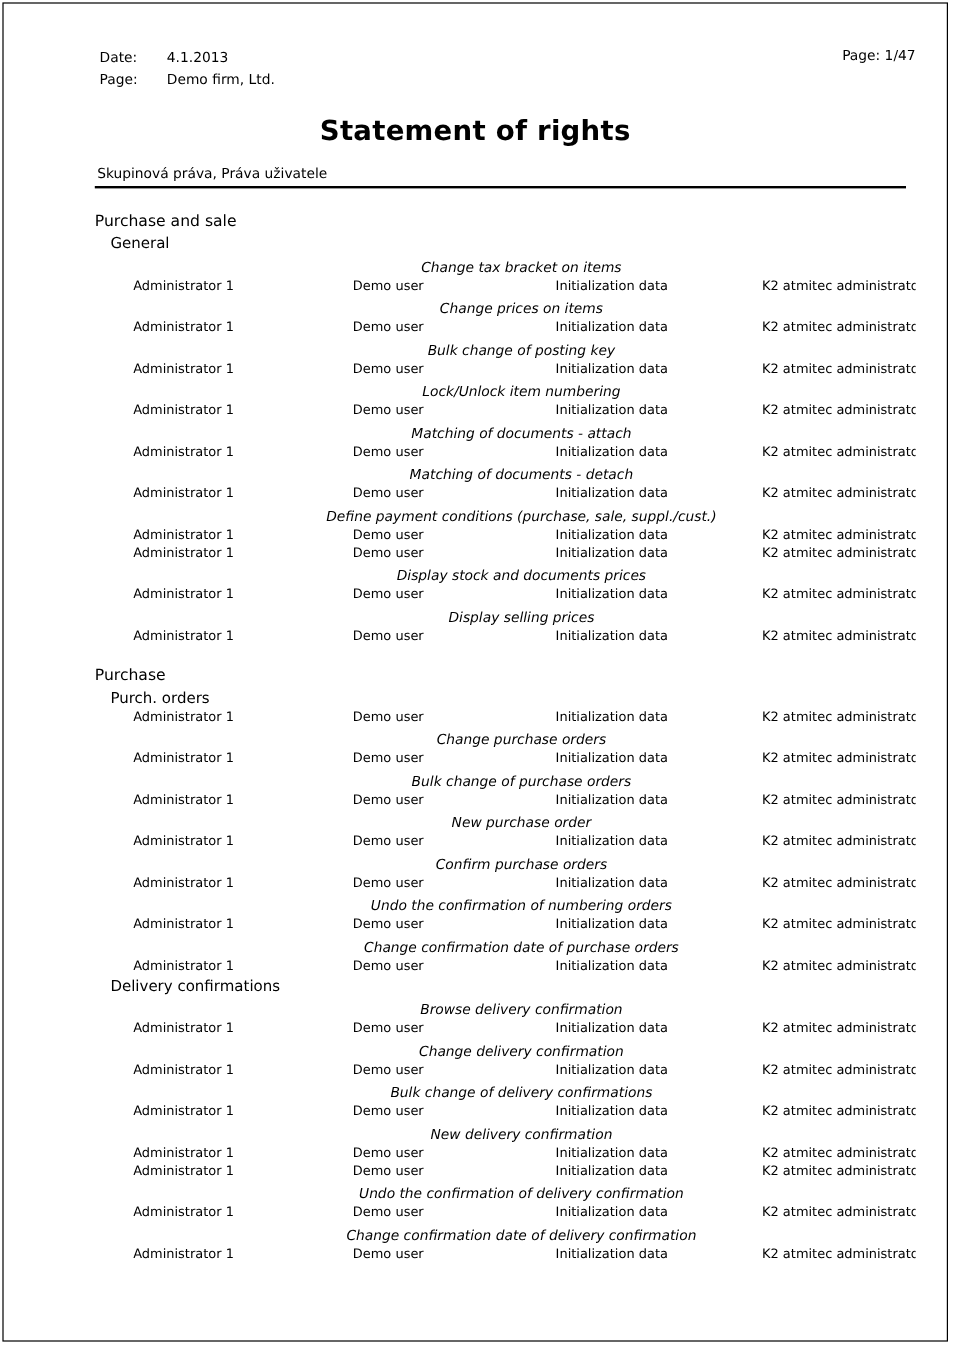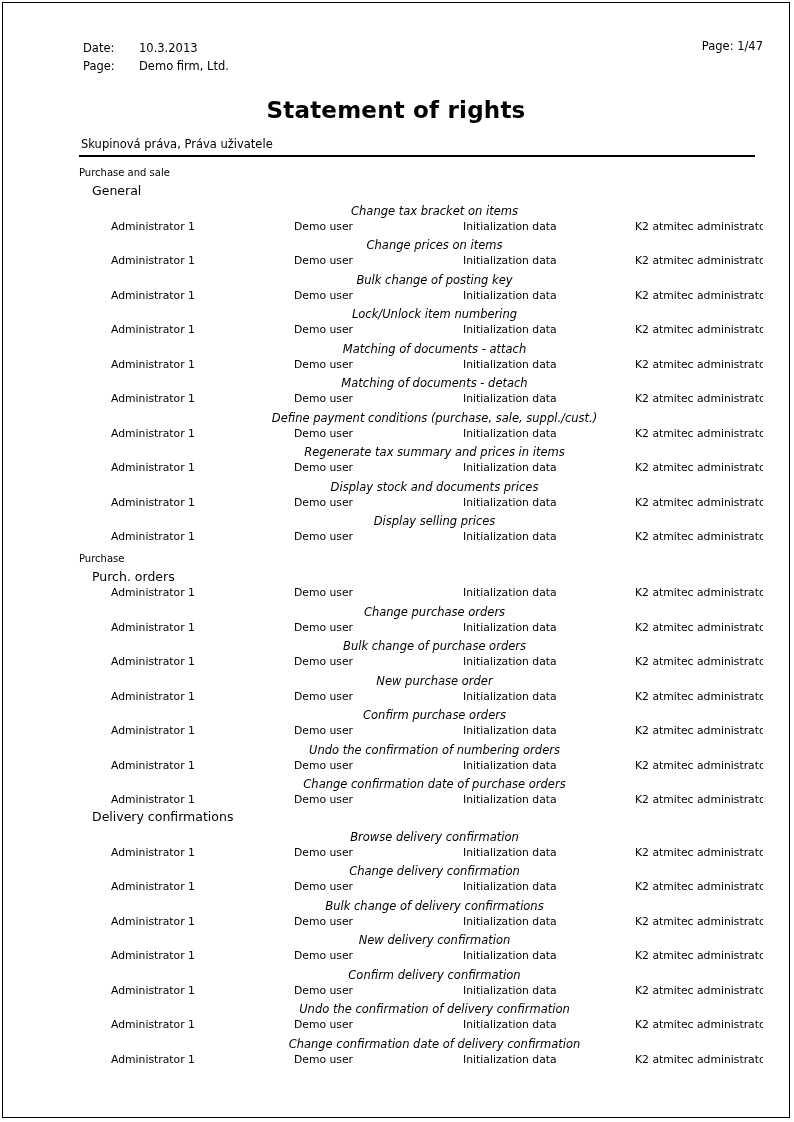--- a/index.html
+++ b/index.html
@@ -43,22 +43,22 @@
     font-size: 11.5px;
     padding: 0 2px 4px 2px;
     border-bottom: 2px solid #000000;
   }
 
   
   .content {
     margin: 8px 26px 0 76px;
   }
   .section-title {
-    font-size: 10px;
-    margin-top: 8px;
+    font-size: 13px;
+    margin-top: 20px;
     line-height: 15px;
   }
   .subsection {
     margin-left: 13px;
   }
   .subsection-title {
     font-size: 12.5px;
     margin-top: 3px;
     line-height: 15px;
   }
@@ -87,21 +87,21 @@
 </style>
 </head>
 <body>
 
 <div class="page">
 
   <div class="hdr">
     <div class="hdr-left">
       <div class="hdr-row">
         <span class="hdr-label">Date:</span>
-        <span class="hdr-value">10.3.2013</span>
+        <span class="hdr-value">4.1.2013</span>
       </div>
       <div class="hdr-row">
         <span class="hdr-label">Page:</span>
         <span class="hdr-value">Demo firm, Ltd.</span>
       </div>
     </div>
     <div class="hdr-right">Page: 1/47</div>
   </div>
 
   <div class="report-title">Statement of rights</div>
@@ -170,21 +170,20 @@
           <div class="right-block">
             <div class="right-title">Define payment conditions (purchase, sale, suppl./cust.)</div>
             <div class="right-row">
               <span class="right-cell">Administrator 1</span>
               <span class="right-cell">Demo user</span>
               <span class="right-cell">Initialization data</span>
               <span class="right-cell">K2 atmitec administrato</span>
             </div>
           </div>
           <div class="right-block">
-            <div class="right-title">Regenerate tax summary and prices in items</div>
             <div class="right-row">
               <span class="right-cell">Administrator 1</span>
               <span class="right-cell">Demo user</span>
               <span class="right-cell">Initialization data</span>
               <span class="right-cell">K2 atmitec administrato</span>
             </div>
           </div>
           <div class="right-block">
             <div class="right-title">Display stock and documents prices</div>
             <div class="right-row">
@@ -304,21 +303,20 @@
           <div class="right-block">
             <div class="right-title">New delivery confirmation</div>
             <div class="right-row">
               <span class="right-cell">Administrator 1</span>
               <span class="right-cell">Demo user</span>
               <span class="right-cell">Initialization data</span>
               <span class="right-cell">K2 atmitec administrato</span>
             </div>
           </div>
           <div class="right-block">
-            <div class="right-title">Confirm delivery confirmation</div>
             <div class="right-row">
               <span class="right-cell">Administrator 1</span>
               <span class="right-cell">Demo user</span>
               <span class="right-cell">Initialization data</span>
               <span class="right-cell">K2 atmitec administrato</span>
             </div>
           </div>
           <div class="right-block">
             <div class="right-title">Undo the confirmation of delivery confirmation</div>
             <div class="right-row">

